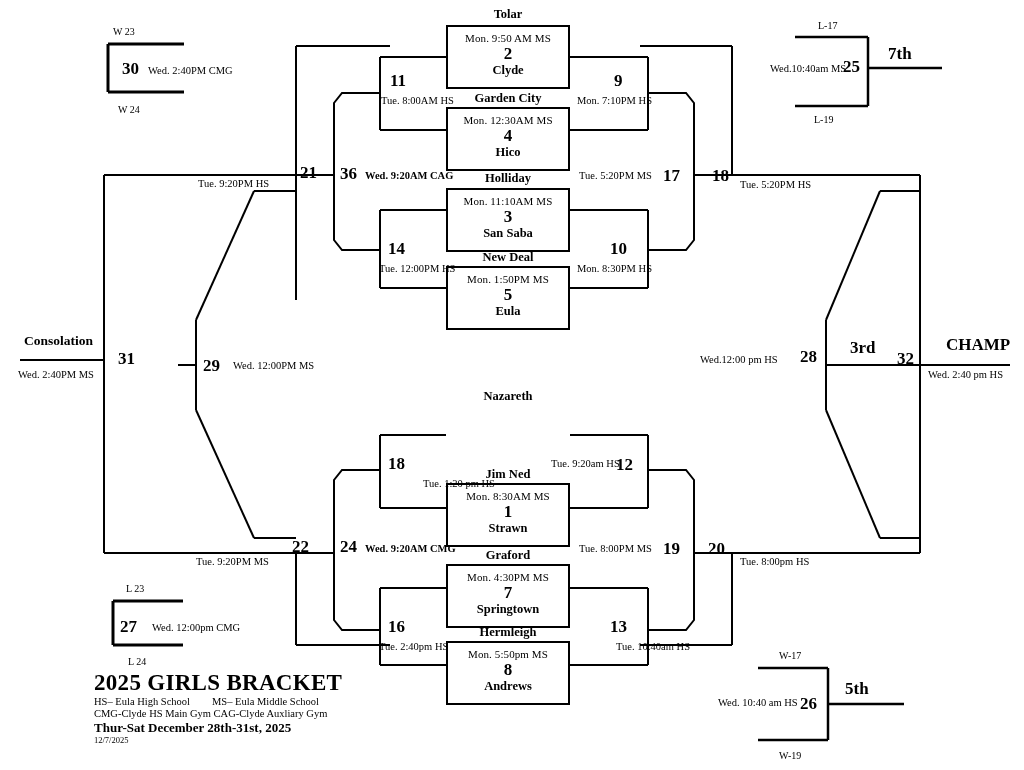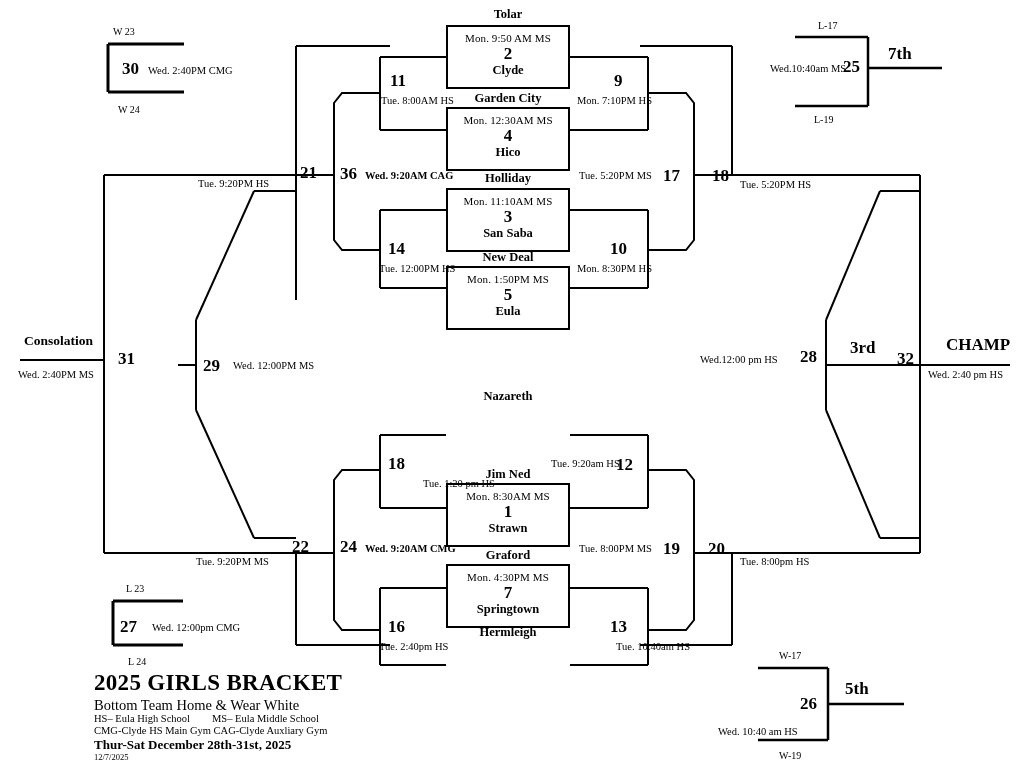--- a/index.html
+++ b/index.html
@@ -280,20 +280,25 @@
   </div>
 
   <div class="toplabel" style="left:446px;top:549px;">Graford</div>
   <div class="gamebox" style="left:446px;top:564px;">
     <div class="gtime">Mon. 4:30PM MS</div>
     <div class="gnum">7</div>
     <div class="gbottom">Springtown</div>
   </div>
 
   <div class="toplabel" style="left:446px;top:626px;">Hermleigh</div>
+  <div class="gamebox" style="left:446px;top:641px;">
+    <div class="gtime">Mon. 5:50pm  MS</div>
+    <div class="gnum">8</div>
+    <div class="gbottom">Andrews</div>
+  </div>
 
   <div class="gnumlabel" style="left:390px;top:72px;">11</div>
   <div class="timelabel" style="left:381px;top:95px;">Tue. 8:00AM  HS</div>
 
   <div class="gnumlabel" style="left:388px;top:240px;">14</div>
   <div class="timelabel" style="left:379px;top:263px;">Tue. 12:00PM HS</div>
 
   <div class="gnumlabel" style="left:614px;top:72px;">9</div>
   <div class="timelabel" style="left:577px;top:95px;">Mon. 7:10PM  HS</div>
 
@@ -362,27 +367,26 @@
   <div class="seedlabel" style="left:128px;top:654px;">L 24</div>
 
   <div class="seedlabel" style="left:818px;top:18px;">L-17</div>
   <div class="gnumlabel" style="left:843px;top:58px;">25</div>
   <div class="timelabel" style="left:770px;top:63px;">Wed.10:40am MS</div>
   <div class="placelabel" style="left:888px;top:45px;">7th</div>
   <div class="seedlabel" style="left:814px;top:112px;">L-19</div>
 
   <div class="seedlabel" style="left:779px;top:648px;">W-17</div>
   <div class="gnumlabel" style="left:800px;top:695px;">26</div>
-  <div class="timelabel" style="left:718px;top:697px;margin-top:29px;">Wed. 10:40 am  HS</div>
+  <div class="timelabel" style="left:718px;top:697px;">Wed. 10:40 am  HS</div>
   <div class="placelabel" style="left:845px;top:680px;">5th</div>
   <div class="seedlabel" style="left:779px;top:748px;">W-19</div>
 
   <div id="titleblock">
     <div class="t1">2025 GIRLS  BRACKET</div>
-    <div class="t2">Bottom Team Home &amp; Wear White</div>
     <div class="t3 legendrow">
       <span>HS– Eula High School</span>
       <span>MS– Eula Middle School</span>
     </div>
     <div class="t4">CMG-Clyde HS Main Gym  CAG-Clyde Auxliary Gym</div>
     <div class="t5">Thur-Sat December 28th-31st, 2025</div>
     <div class="t6">12/7/2025</div>
   </div>
 
 </div>

